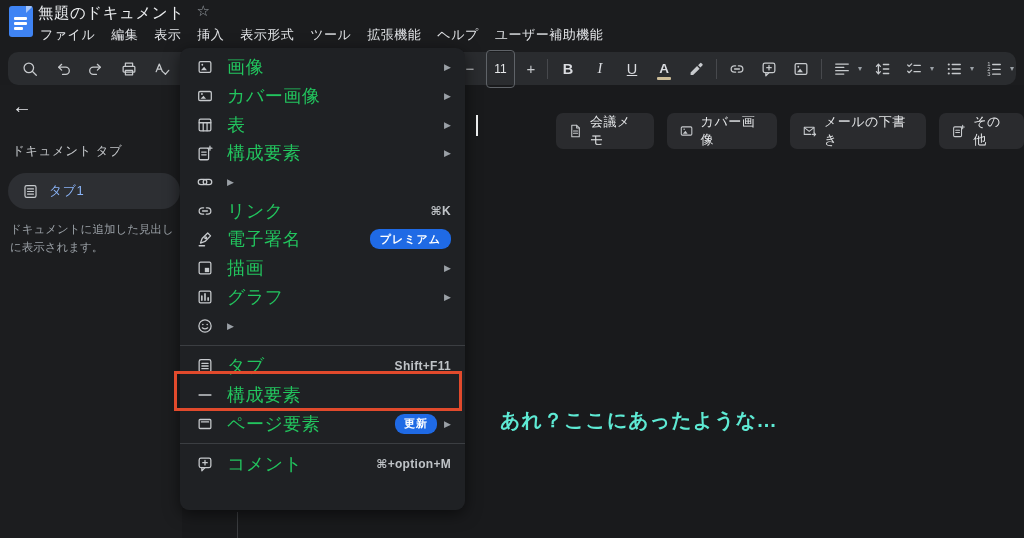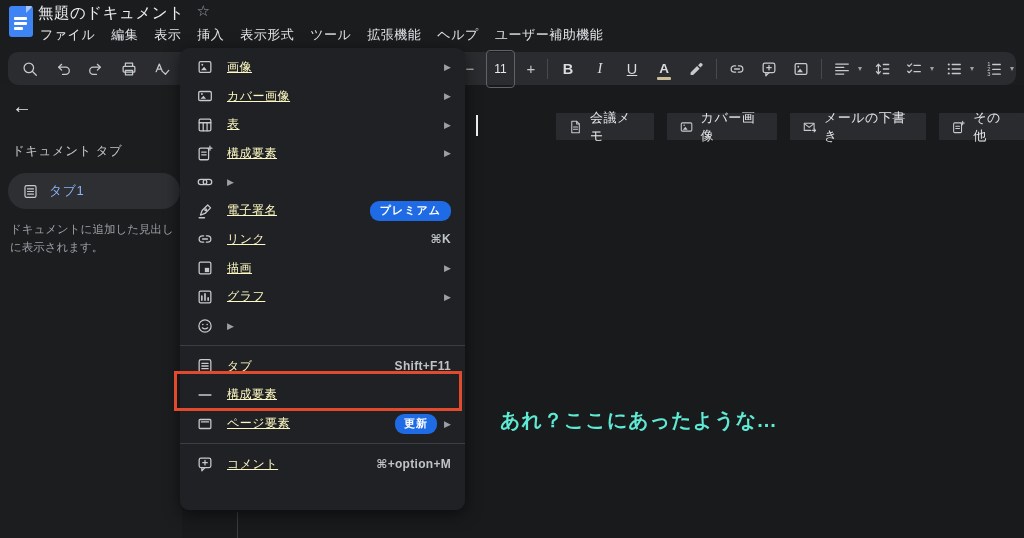--- a/index.html
+++ b/index.html
@@ -51,35 +51,35 @@
     border-radius:18px; display:flex; align-items:center; gap:10px; padding-left:14px; }
   .tab-pill svg { width:17px; height:17px; }
   .tab-label { font-size:13px; color:#8ab4f8; letter-spacing:.5px; }
   .sb-desc { position:absolute; left:10px; top:136px; width:172px; font-size:11.5px; line-height:1.55;
     color:#9aa0a6; white-space:nowrap; overflow:hidden; }
 
   
   .docarea { position:absolute; left:182px; top:85px; width:842px; height:453px; background:#191a1c; z-index:0; }
   .cursor { position:absolute; left:294px; top:30px; width:2px; height:21px; background:#f1f3f4; }
   .chips { position:absolute; left:374px; top:28px; display:flex; gap:13px; }
-  .chip { height:27px; background:#2a2b2e; border-radius:1px; display:flex; align-items:center;
+  .chip { height:36px; background:#2a2b2e; border-radius:7px; display:flex; align-items:center;
     gap:7px; padding:0 12px; }
   .chip svg { width:16px; height:16px; }
   .chip span { font-size:13px; color:#e6e8ea; letter-spacing:.5px; }
   .annotation { position:absolute; left:318px; top:322px; font-size:20px; font-weight:bold;
     color:#5eead4; letter-spacing:1px; }
   .page-edge { position:absolute; left:55px; top:427px; width:1px; height:26px; background:#3b3d40; }
 
   
   .menu-panel { position:absolute; left:180px; top:48px; width:285px; height:462px; background:#1f2124;
     border-radius:9px; z-index:5; box-shadow:0 4px 16px rgba(0,0,0,.55); padding-top:5px; }
   .mrow { height:28.7px; display:flex; align-items:center; padding:0 14px 0 16px; }
   .mrow svg { width:18px; height:18px; flex:none; margin-right:13px; }
   .mico { stroke:#c7cacd; fill:none; stroke-width:1.4; stroke-linecap:round; stroke-linejoin:round; }
-  .mlabel { font-size:12px; color:#fef9c3; letter-spacing:.5px; flex:1;text-decoration:underline; }
+  .mlabel { font-size:18px; color:#22c55e; letter-spacing:.5px; flex:1; }
   .sub-arrow { font-size:9px; color:#9aa0a6; }
   .shortcut { font-size:12px; color:#bfc3c7; font-weight:bold; letter-spacing:.3px; }
   .badge { background:#1f6ae5; color:#fff; font-size:11px; font-weight:bold; border-radius:9px;
     padding:2.5px 10px; letter-spacing:1px; }
   .badge.small { padding:2.5px 9px; margin-right:7px; }
   .msep { height:1px; background:#3b3e42; margin:5px 0 6px 0; }
   .redbox { position:absolute; left:174px; top:371px; width:288px; height:40px;
     border:3px solid #e14a2c; z-index:6; }
 </style>
 </head>
@@ -337,34 +337,34 @@
     <div class="mrow">
       <svg class="mico" viewBox="0 0 20 20">
           <rect x="2.5" y="7" width="9.5" height="6" rx="3"></rect>
           <rect x="8" y="7" width="9.5" height="6" rx="3"></rect>
         </svg>
         <span class="sub-arrow">▶</span>
     </div>
 
     <div class="mrow">
       <svg class="mico" viewBox="0 0 20 20">
+          <path d="M8.5 6.5 H7 a3.5 3.5 0 0 0 0 7 h1.5 M11.5 6.5 H13 a3.5 3.5 0 0 1 0 7 h-1.5 M7.3 10 h5.4"></path>
+        </svg>
+      <span class="mlabel">リンク</span>
+        <span class="shortcut">⌘K</span>
+    </div>
+
+    <div class="mrow">
+      <svg class="mico" viewBox="0 0 20 20">
           <path d="M5 14.5 l1.8-5 L13 3.3 l3.2 3.2 -6.2 6.2 -5 1.8z"></path>
           <circle cx="10.8" cy="8.7" r="1"></circle>
           <path d="M3.5 17.5 h6"></path>
         </svg>
       <span class="mlabel">電子署名</span>
         <span class="badge">プレミアム</span>
-    </div>
-
-    <div class="mrow">
-      <svg class="mico" viewBox="0 0 20 20">
-          <path d="M8.5 6.5 H7 a3.5 3.5 0 0 0 0 7 h1.5 M11.5 6.5 H13 a3.5 3.5 0 0 1 0 7 h-1.5 M7.3 10 h5.4"></path>
-        </svg>
-      <span class="mlabel">リンク</span>
-        <span class="shortcut">⌘K</span>
     </div>
 
     <div class="mrow">
       <svg class="mico" viewBox="0 0 20 20">
           <rect x="3.5" y="3.5" width="13" height="13" rx="1.5"></rect>
           <path d="M9.8 9.8 h4.8 v4.8 H9.8z" fill="#c7cacd" stroke="none"></path>
         </svg>
       <span class="mlabel">描画</span>
         <span class="sub-arrow">▶</span>
     </div>

